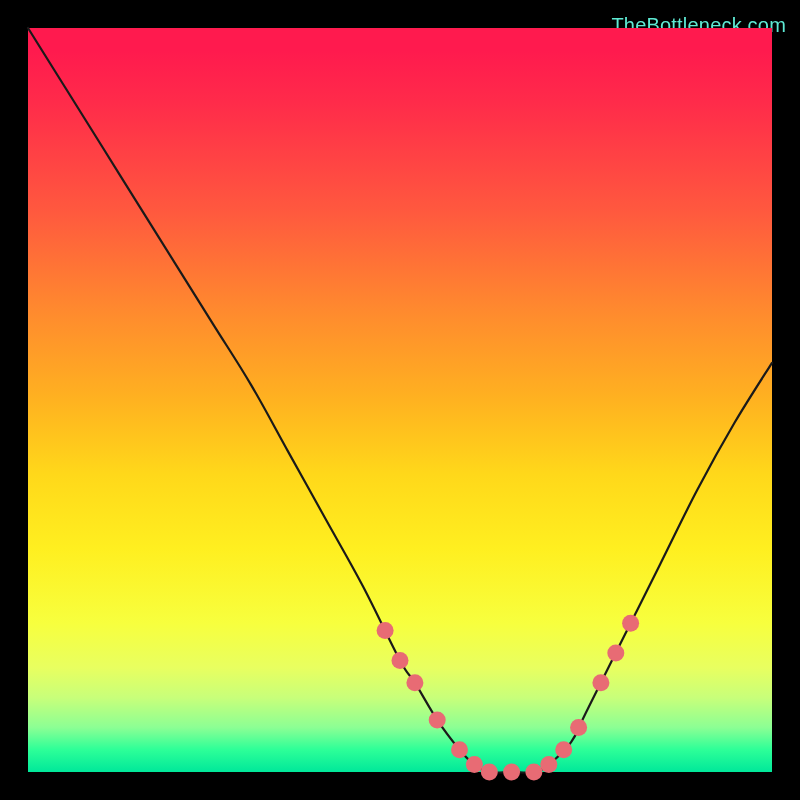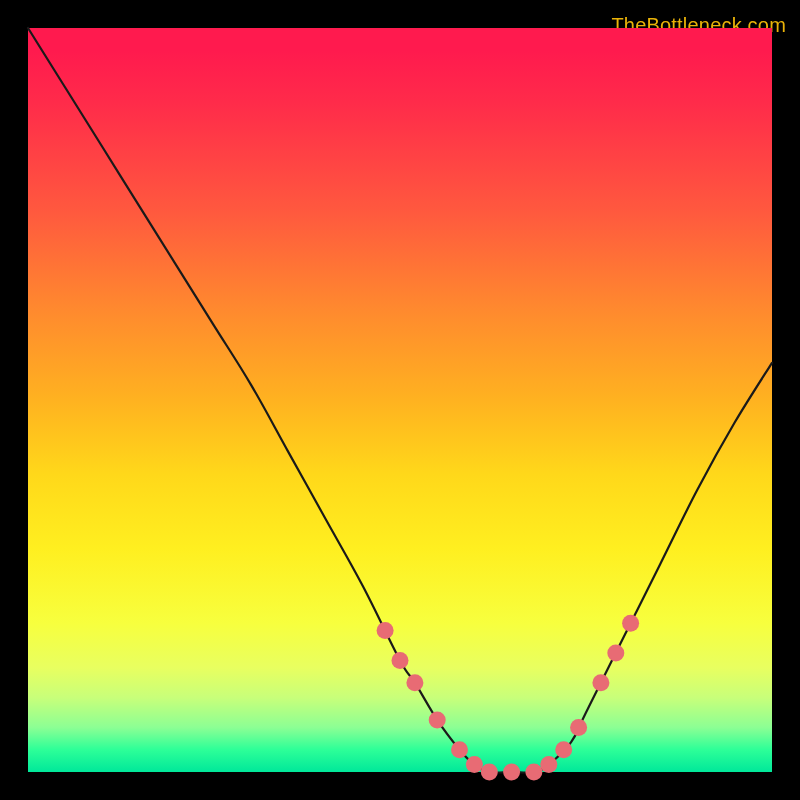--- a/index.html
+++ b/index.html
@@ -38,21 +38,21 @@
       #c8ff7a 90%,
       #8cff94 94%,
       #2dff98 97%,
       #00e89a 100%
     );
   }
   .watermark {
     position: absolute;
     top: 14px;
     right: 14px;
-    color: #eab308;
+    color: #5eead4;
     font-size: 20px;
     font-weight: 500;
     letter-spacing: 0.2px;
     user-select: none;
   }
   svg.curve {
     position: absolute;
     left: 0;
     top: 0;
     width: 744px;

